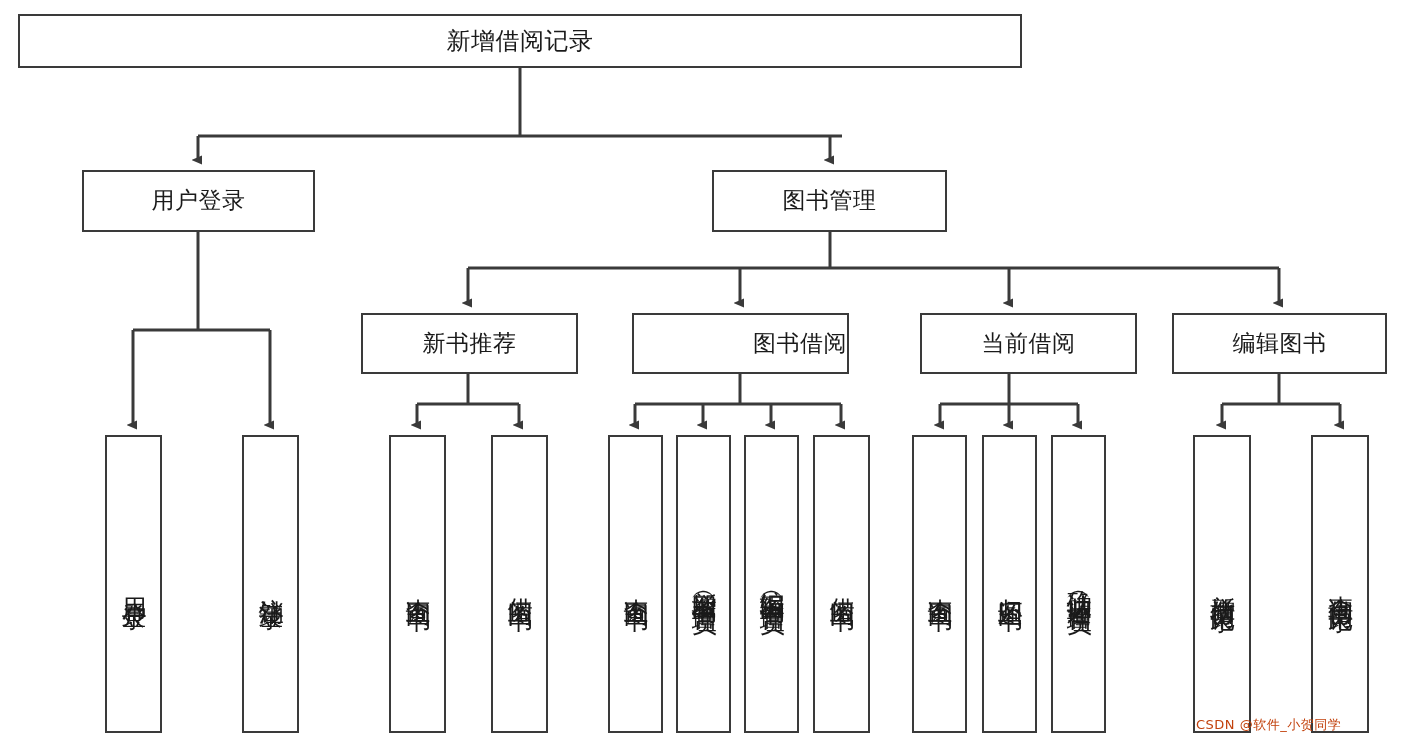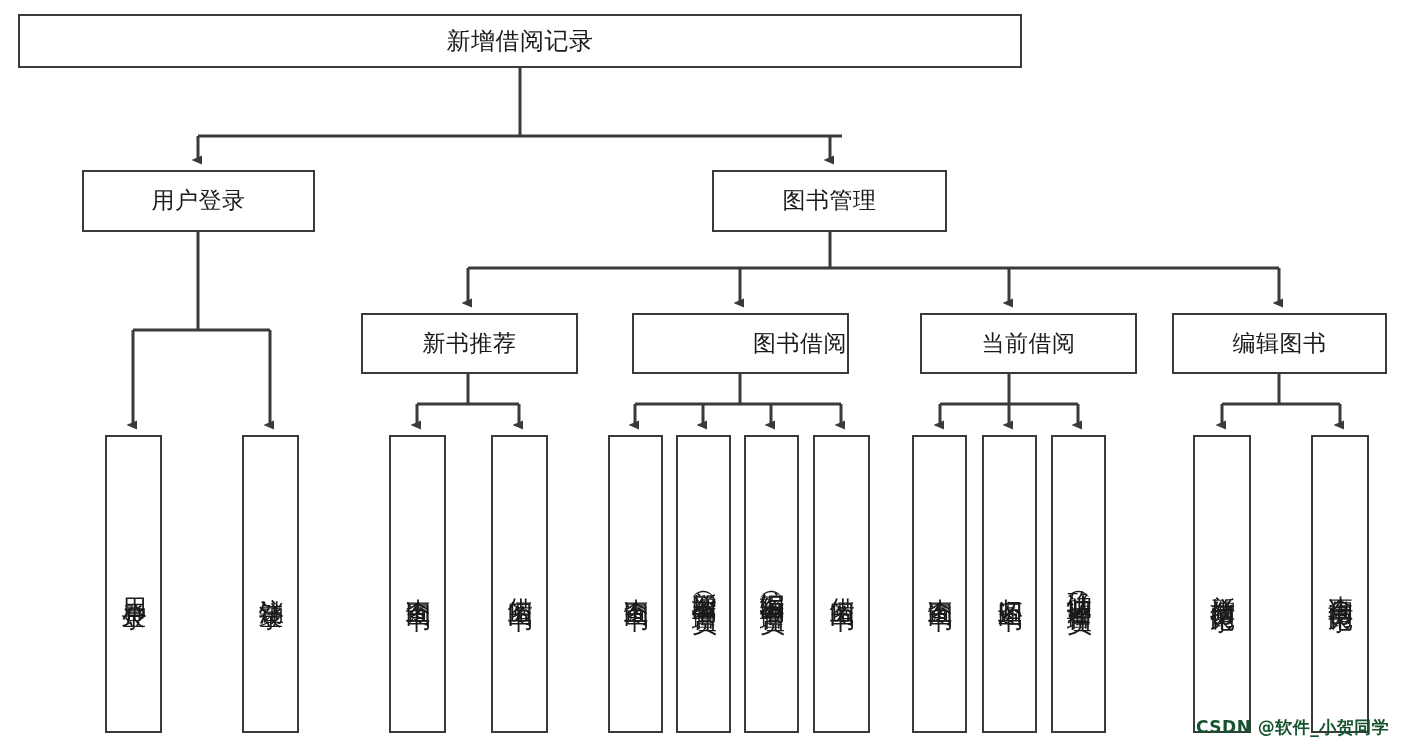--- a/index.html
+++ b/index.html
@@ -56,26 +56,25 @@
     writing-mode: vertical-rl;
     text-orientation: upright;
     font-size: 25px;
     line-height: 1.05;
     letter-spacing: 3px;
     white-space: nowrap;
     max-height: 276px;
   }
   .watermark {
     position: absolute;
-    font-size: 17px;
-    color: #14532d;
+    font-size: 13px;
+    color: #c2410c;
     letter-spacing: 0.5px;
     white-space: nowrap;
     pointer-events: none;
-    font-weight: bold;
   }
 </style>
 </head>
 <body>
 
 <div id="diagram-root">
 
   <svg id="edges" viewBox="0 0 1405 747">
     <defs>
       <marker id="arrow" markerWidth="10" markerHeight="10" refX="5.2" refY="4.2" orient="auto" markerUnits="userSpaceOnUse">

